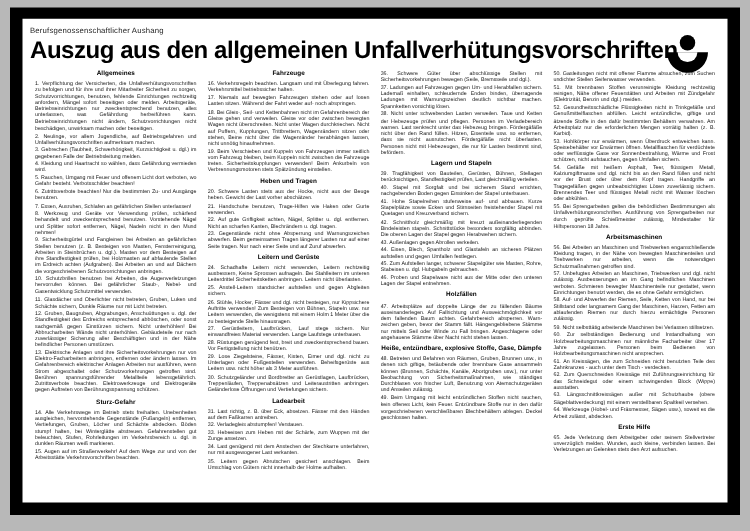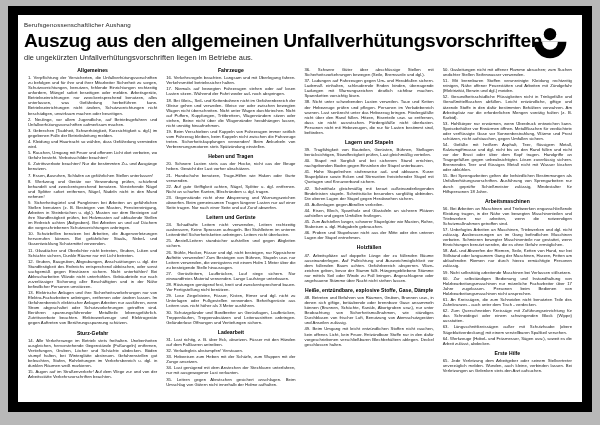--- a/index.html
+++ b/index.html
@@ -118,21 +118,20 @@
 </style>
 </head>
 <body>
 
 <div id="poster">
   <div id="sheet">
 
     <div id="masthead">
       <div id="kicker">Berufsgenossenschaftlicher Aushang</div>
       <div id="headline">Auszug aus den allgemeinen Unfallverhütungsvorschriften</div>
-      <div id="subline">die ungekürzten Unfallverhütungsvorschriften liegen im Betriebe aus.</div>
 
       <svg id="logo" viewBox="0 0 40 32">
         <circle cx="20" cy="7.2" r="6.2" fill="#000000"></circle>
         <path d="M 3.6 14.8 A 16.4 16.4 0 0 0 36.4 14.8 Z" fill="#000000"></path>
         <path d="M 12.1 14.8 A 7.9 7.9 0 0 0 27.9 14.8 Z" fill="#ffffff"></path>
       </svg>
     </div>
 
     <div id="columns">
 

